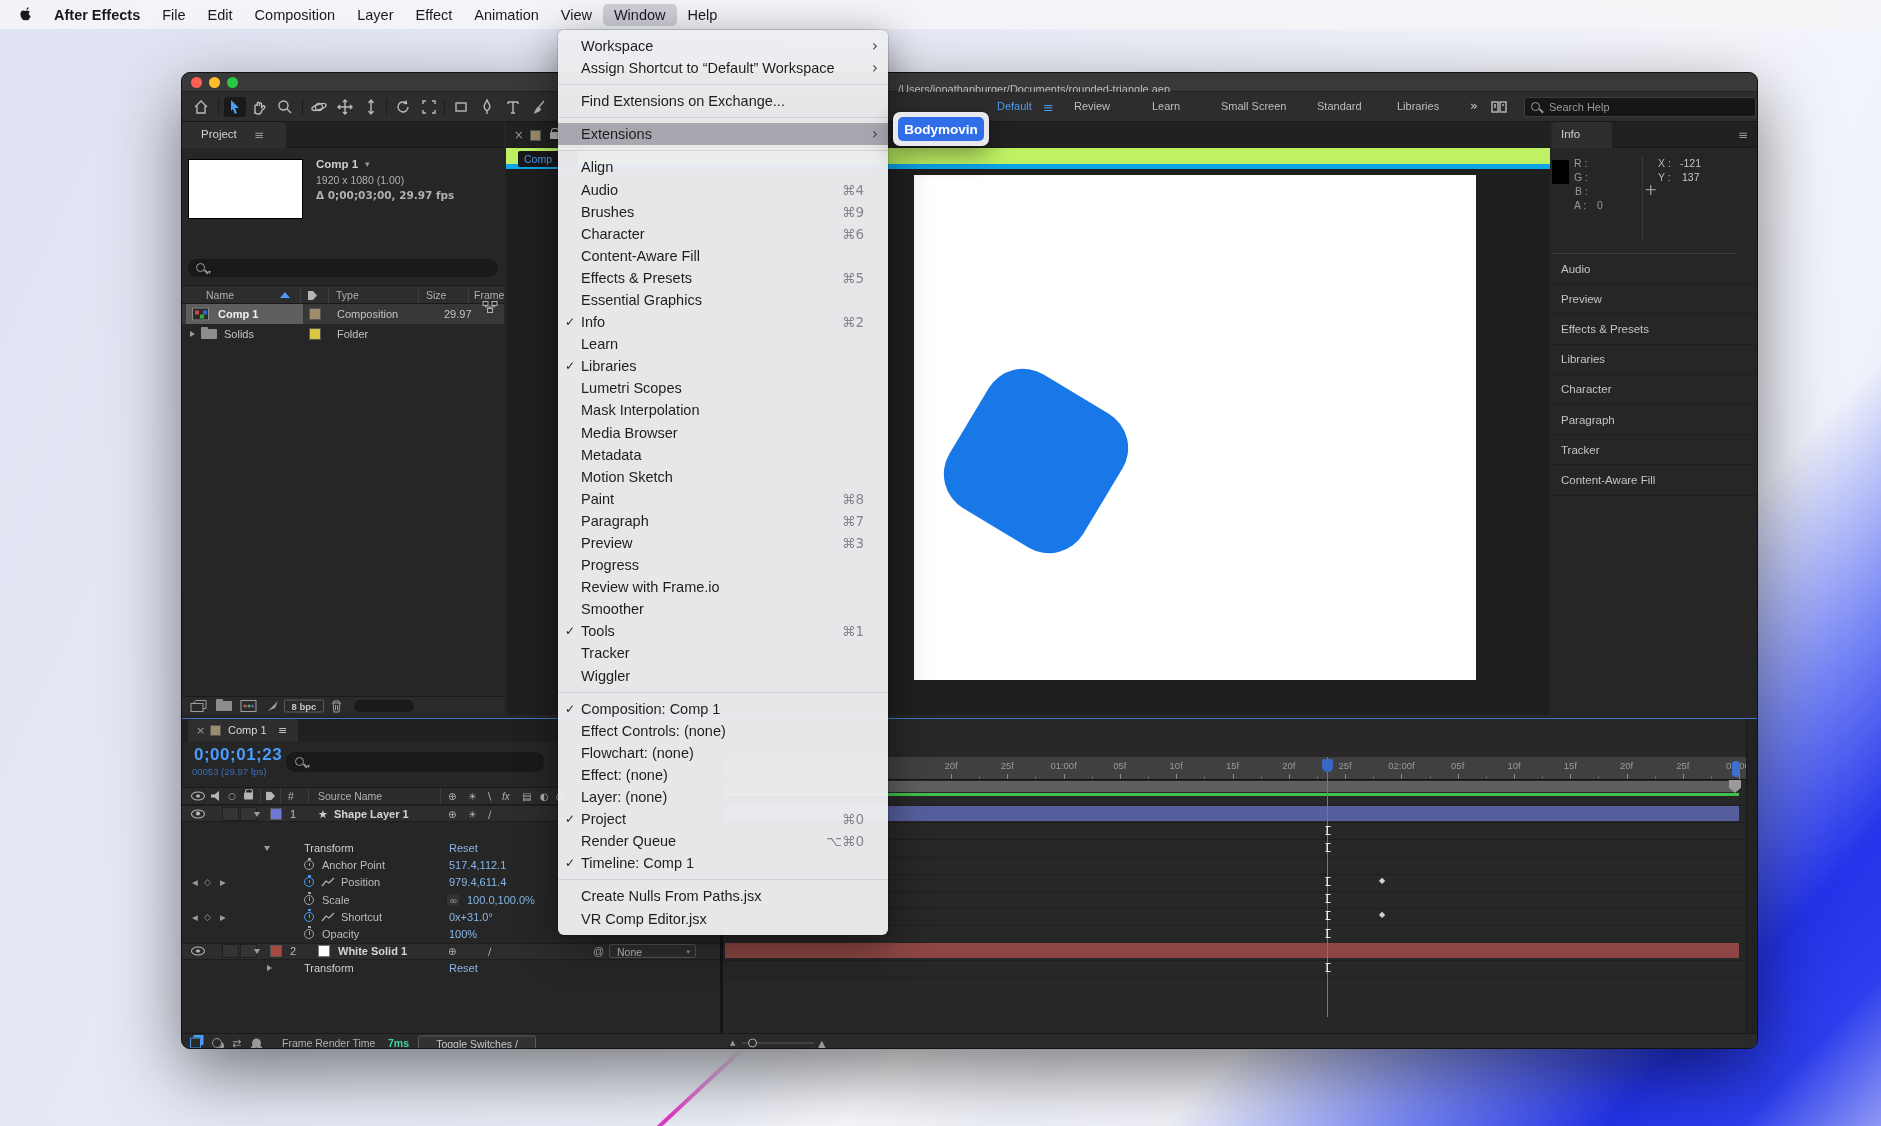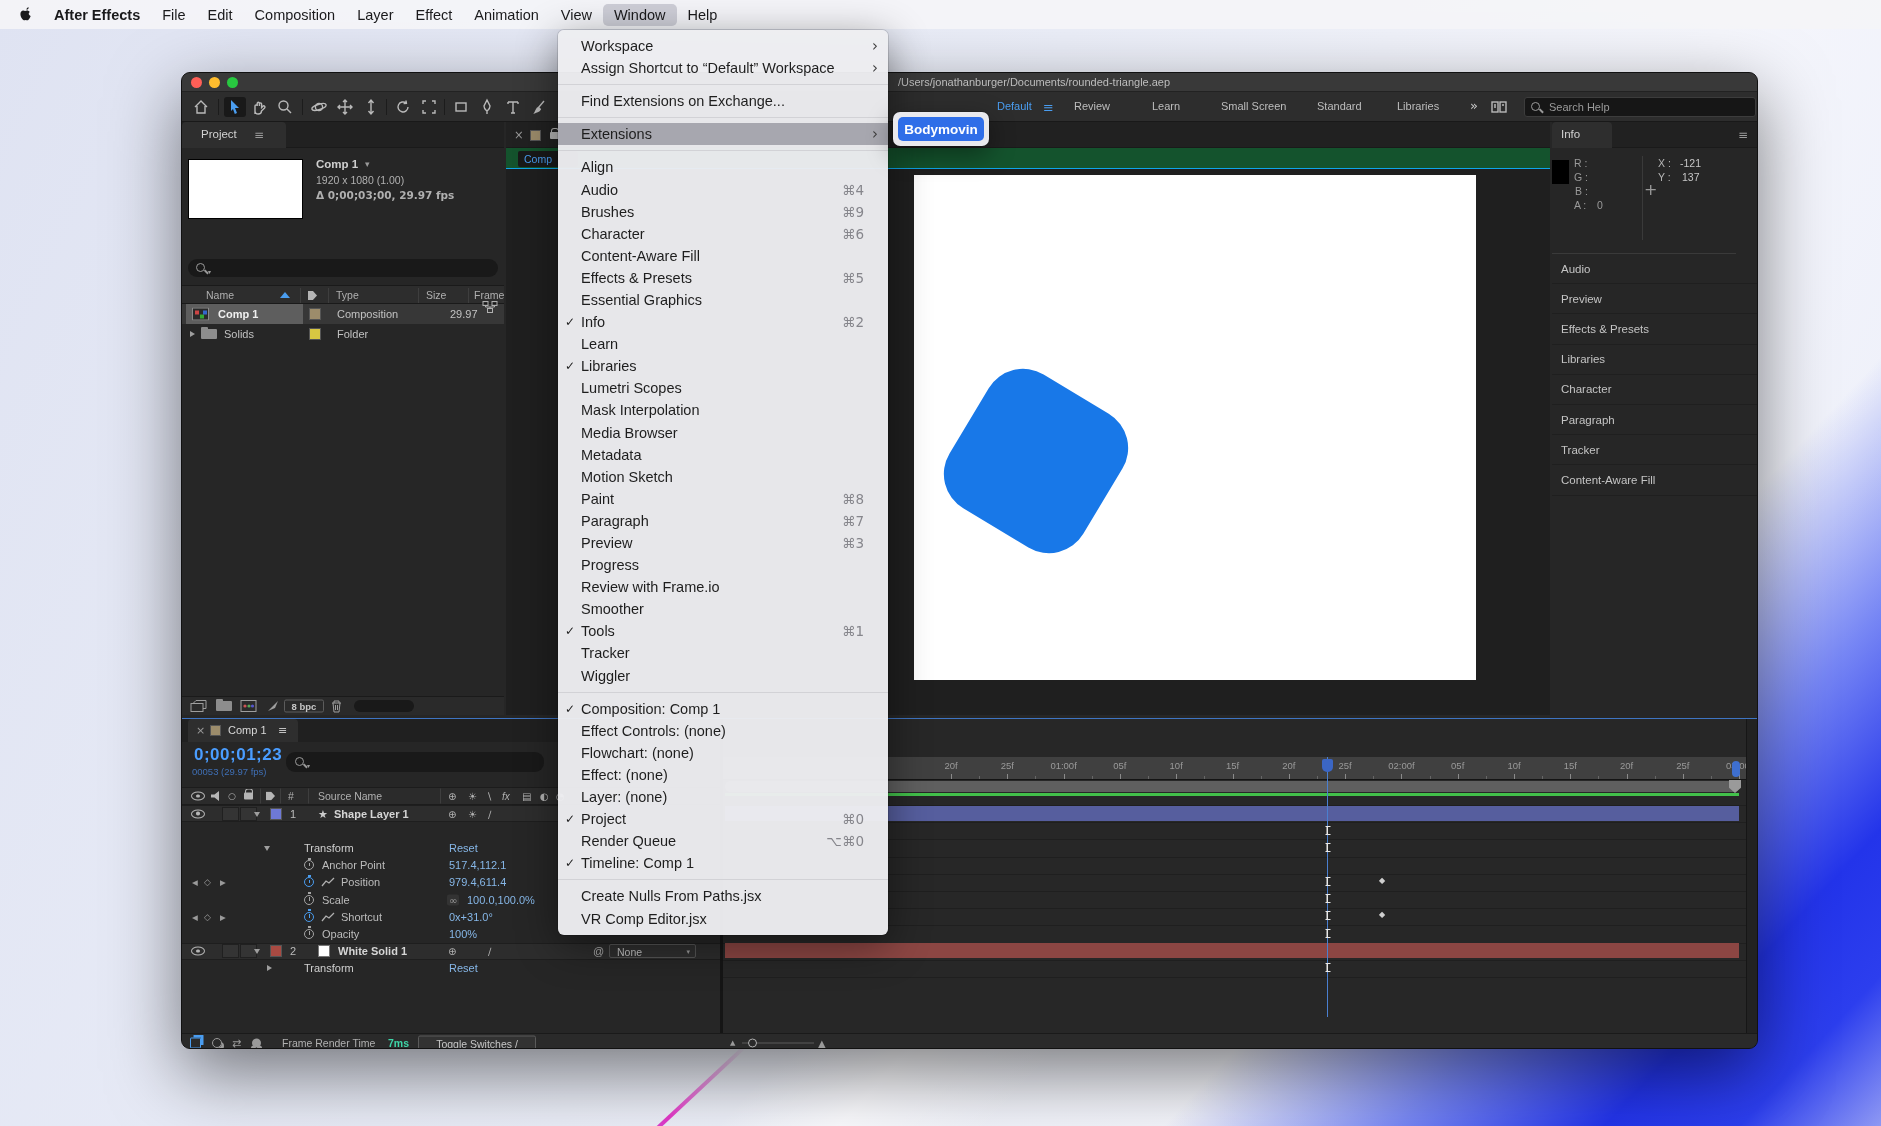--- a/index.html
+++ b/index.html
@@ -1,20 +1,20 @@
 <!DOCTYPE html>
 <html><head>
 <meta charset="utf-8">
 <style>
   * { margin:0; padding:0; box-sizing:border-box; }
   html,body { width:1881px; height:1126px; overflow:hidden; font-family:"Liberation Sans",sans-serif; }
   #desktop { position:relative; width:1881px; height:1126px; overflow:hidden;
     background:linear-gradient(115deg,#dfe3f2 0%,#ebeef8 45%,#f5f6fc 72%,#e9ecf8 100%); }
   .g { font-family:"DejaVu Sans",sans-serif; }
-  .nowrap { white-space:nowrap; }
+  .nowrap { white-space:nowrap;margin-top:7px; }
 
   
   .wp-band { position:absolute; left:760px; top:470px; width:2300px; height:620px;
     transform:rotate(-47deg); background:linear-gradient(180deg,rgba(90,110,245,0) 0%,rgba(80,100,243,.75) 28%,#2334ea 52%,#2c3eee 68%,rgba(140,156,247,0) 100%); }
   .wp-band2 { position:absolute; left:520px; top:900px; width:900px; height:200px;
     transform:rotate(-47deg); background:linear-gradient(180deg,rgba(255,255,255,0) 0%,rgba(252,252,255,.95) 45%,rgba(255,255,255,0) 100%); }
   .wp-pink { position:absolute; left:648px; top:1005px; width:4px; height:260px;
     transform:rotate(47deg); background:linear-gradient(180deg,rgba(240,60,200,0),#e438c8 40%,#b06cf0 70%,rgba(160,80,240,0)); }
 
   
@@ -333,21 +333,21 @@
       <div class="pc-row" style="top:182px;background:#373737;">
         <span style="left:4px;width:117px;height:20px;background:#5e5e5e;"></span>
         <span class="compicon" style="left:10px;">
           <i style="left:2px;top:2px;background:#c44;"></i>
             <i style="left:7px;top:6px;background:#3a3;"></i>
             <i style="left:10px;top:2px;background:#36c;"></i>
         </span>
         <span class="aetxt" style="left:36px;font-weight:bold;color:#f0f0f0;">Comp 1</span>
         <span class="lswatch" style="left:127px;background:#9c8c6b;"></span>
         <span class="aetxt" style="left:155px;">Composition</span>
-        <span class="aetxt" style="left:268px;">29.97</span>
+        <span class="aetxt" style="left:262px;">29.97</span>
         <svg class="netic" style="position:absolute;left:300px;top:3px;" width="16" height="13" viewBox="0 0 16 13">
             <rect x="1" y="1" width="5" height="4"></rect>
             <rect x="10" y="1" width="5" height="4"></rect>
             <rect x="5.5" y="8" width="5" height="4"></rect>
             <path d="M3.5 5 V6.5 H12.5 V5 M8 6.5 V8"></path>
           </svg>
       </div>
       <div class="pc-row" style="top:202px;">
         <span class="twirl" style="left:7px;"></span>
         <i class="i-folder" style="left:19px;"></i>
@@ -377,21 +377,21 @@
         <span class="pillshape" style="left:172px;width:60px;height:12px;"></span>
       </div>
     </div>
 
     <div class="panel" style="left:324px;top:49px;width:1044px;height:593px;background:#1f1f1f;">
       <div class="ptabstrip">
         <span class="ptab-label g" style="left:8px;color:#999;">×</span>
         <span class="lswatch" style="position:absolute;left:24px;top:8px;width:11px;height:11px;background:#9c8c6b;"></span>
         <i class="i-lock" style="position:absolute;left:44px;top:10px;"></i>
       </div>
-      <div style="position:absolute;left:0;top:26px;width:100%;height:21px;background:#14532d;border-bottom:1px solid #0ea5e9;">
+      <div style="position:absolute;left:0;top:26px;width:100%;height:21px;background:#bef264;border-bottom:5px solid #0ea5e9;">
         <span class="chip" style="position:absolute;left:12px;top:3px;width:60px;height:16px;">
           <span class="aetxt" style="left:6px;top:2px;color:#4a9df0;font-size:10.5px;">Comp</span>
         </span>
       </div>
       <div id="compwhite">
         <div id="blueshape" style="background:#1878e8;"></div>
       </div>
       <div class="botbar" style="top:601px;height:25px;background:#7f1d1d;">
         <span class="aetxt dim" style="left:8px;font-size:10.5px;position:absolute;">(46.4%)</span>
         <span class="g" style="position:absolute;left:52px;font-size:7px;color:#9a9a9a;">▾</span>

